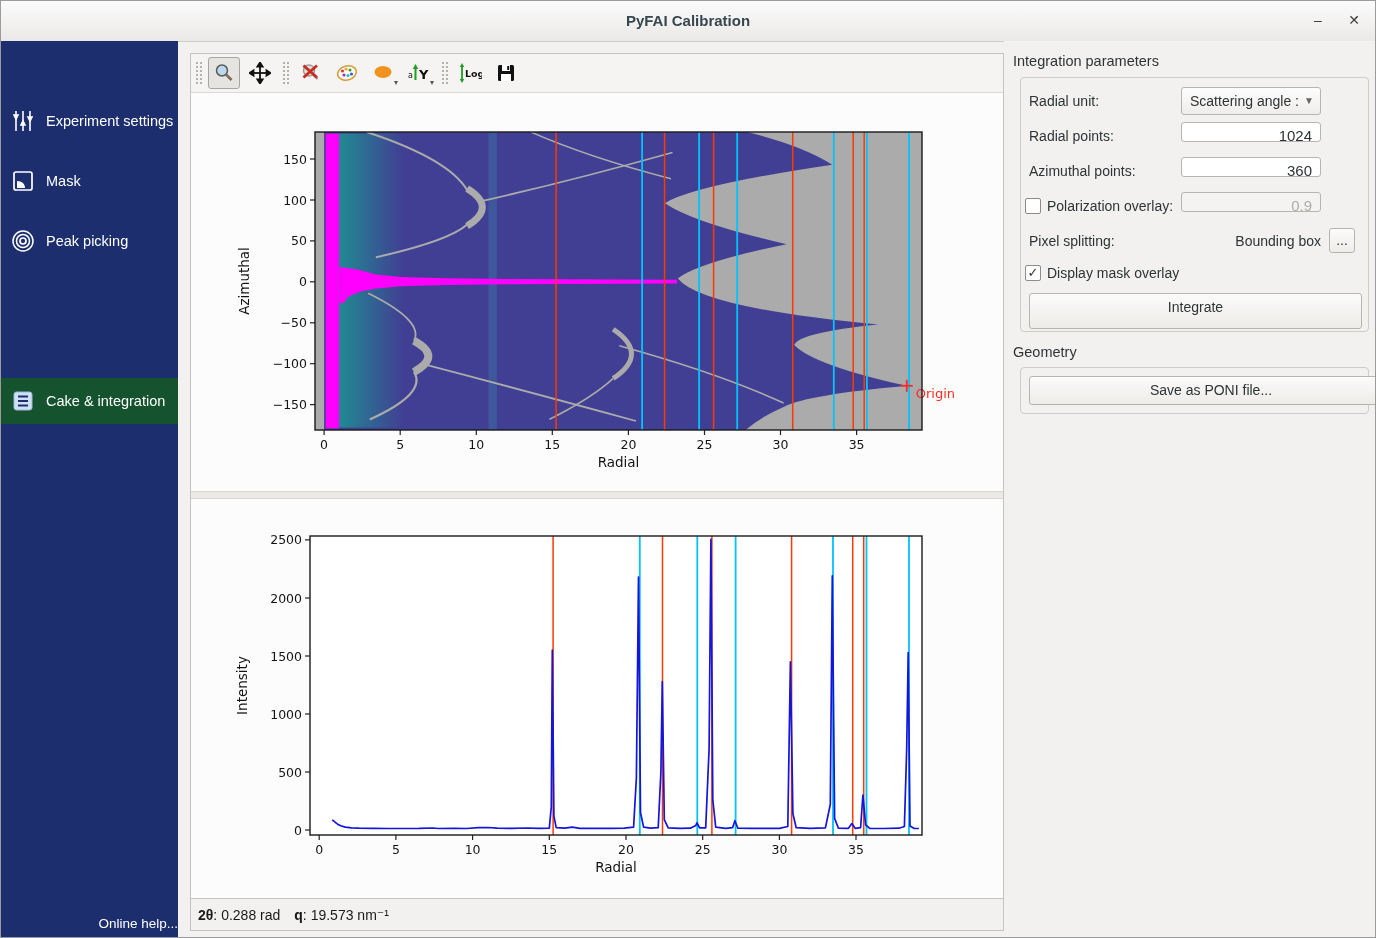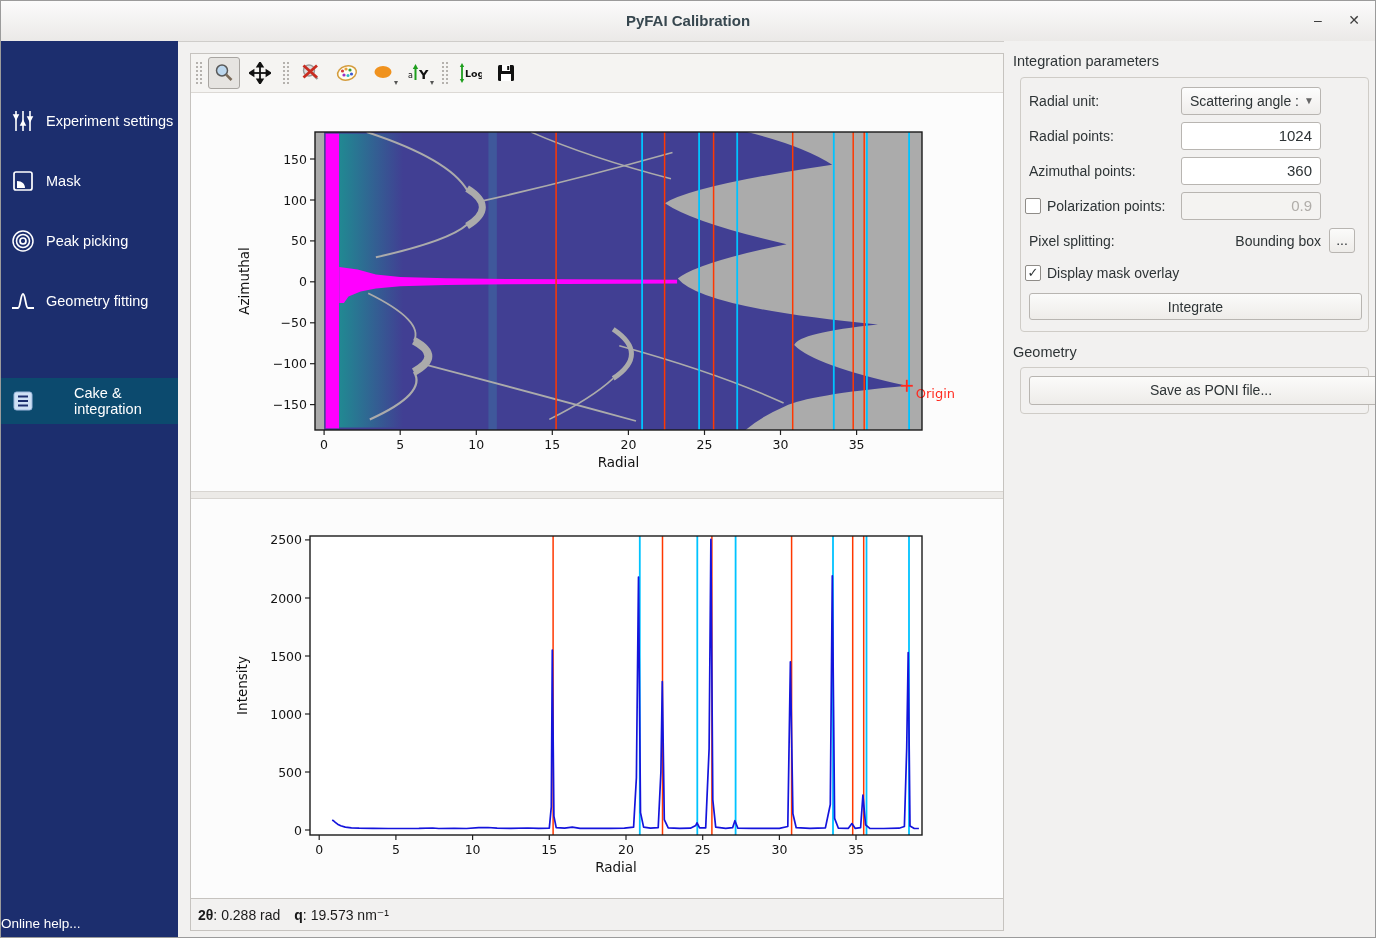--- a/index.html
+++ b/index.html
@@ -10,22 +10,22 @@
             border-bottom:1px solid #cfcdca;}
   .title{line-height:40px;text-align:center;color:#37474f;font-size:15px;font-weight:bold;}
   .winbtn{position:absolute;top:0;width:30px;height:39px;line-height:39px;text-align:center;color:#3e3e3e;
           font-size:14px;cursor:default;}
   .winbtn.min{right:42px;} .winbtn.cls{right:6px;}
   
   .sidebar{position:absolute;left:0;top:40px;bottom:0;width:177px;background:#1c2e6e;}
   .nav-item{position:absolute;left:0;width:177px;height:46px;color:#ffffff;font-size:14.5px;
             display:flex;align-items:center;box-sizing:border-box;padding-left:10px;}
   .nav-item .nav-ico{width:24px;height:24px;margin-right:11px;flex:0 0 24px;}
-  .nav-item.selected{background:#0c4a6e;gap:28px;}
-  .online-help{position:absolute;bottom:6px;left:0;width:100%;text-align:left;color:#ffffff;font-size:13.5px;margin-top:8px;}
+  .nav-item.selected{background:#14532d;}
+  .online-help{position:absolute;bottom:6px;left:0;width:100%;text-align:right;color:#ffffff;font-size:13.5px;margin-top:8px;}
   
   .central{position:absolute;left:189px;top:52px;width:812px;height:876px;background:#fcfcfc;
            border:1px solid #c6c3bf;box-sizing:content-box;}
   .toolbar{position:absolute;left:0;top:0;right:0;height:38px;background:#f5f4f2;border-bottom:1px solid #dcd9d5;
            display:flex;align-items:center;}
   .grip{width:7px;height:24px;margin:0 4px;background-image:radial-gradient(#b5b2ae 1px,transparent 1.2px);
         background-size:4px 4px;}
   .tbtn{width:30px;height:30px;display:flex;align-items:center;justify-content:center;border:1px solid transparent;
         border-radius:3px;margin:0 2px;position:relative;}
   .tbtn.pressed{background:#e6e4e1;border-color:#a8a5a1;}
@@ -35,21 +35,21 @@
             border-top:1px solid #d8d5d1;border-bottom:1px solid #d8d5d1;box-sizing:border-box;}
   .statusbar{position:absolute;left:0;right:0;bottom:0;height:31px;background:#f2f1f0;border-top:1px solid #c6c3bf;
              display:flex;align-items:center;padding-left:7px;font-size:14px;color:#1a1a1a;}
   .statusbar b{font-weight:bold;}
   .statusbar .seg{margin-right:14px;}
   
   .rightpanel{position:absolute;left:1003px;top:40px;right:0;bottom:0;background:#f2f1f0;font-size:14px;color:#2e3436;}
   .sect-title{position:absolute;left:9px;font-size:14.5px;}
   .groupbox{position:absolute;left:16px;width:349px;border:1px solid #cfccc7;border-radius:4px;box-sizing:border-box;text-decoration:underline;}
   .row-label{position:absolute;left:8px;line-height:28px;}
-  .field{position:absolute;left:160px;width:140px;height:28px;box-sizing:border-box;background:#ffffff;
+  .field{position:absolute;left:160px;width:140px;height:20px;box-sizing:border-box;background:#ffffff;
          border:1px solid #b8b5b1;border-radius:3px;text-align:right;padding:0 8px;line-height:26px;font-size:15px;}
   .field.disabled{background:#f4f3f1;color:#b0ada9;}
   .dropdown{position:absolute;left:160px;width:140px;height:28px;box-sizing:border-box;border:1px solid #b8b5b1;
             border-radius:3px;background:linear-gradient(#fdfdfd,#efedeb);line-height:26px;padding:0 22px 0 8px;
             white-space:nowrap;overflow:hidden;text-align:center;}
   .dropdown .arr{position:absolute;right:6px;top:0;font-size:10px;color:#666;line-height:26px;}
   .checkbox{position:absolute;width:16px;height:16px;background:#ffffff;border:1px solid #8f8c88;border-radius:2px;
             box-sizing:border-box;font-size:13px;line-height:14px;text-align:center;color:#2e3436;}
   .checkbox.checked::after{content:"✓";font-weight:bold;}
   .btn{position:absolute;background:linear-gradient(#fbfbfa,#eeece9);border:1px solid #b8b5b1;border-radius:3px;
@@ -91,26 +91,20 @@
         </g>
       </svg>
       <span>Peak picking</span>
     </div>
     <div class="nav-item" style="top:117px">
       <svg class="nav-ico" viewBox="0 0 24 24">
         <rect x="3" y="3" width="18" height="18" rx="2" fill="none" stroke="#fff" stroke-width="1.7"></rect>
         <path d="M6,19 L6,12 C11,12 14,15 14,19 Z" fill="#fff"></path>
       </svg>
       <span>Mask</span>
-    </div>
-    <div class="nav-item" style="top:237px">
-      <svg class="nav-ico" viewBox="0 0 24 24">
-        <path d="M1,19 L7,19 C9.5,19 9.5,5 12,5 C14.5,5 14.5,19 17,19 L23,19" fill="none" stroke="#fff" stroke-width="1.8"></path>
-      </svg>
-      <span>Geometry fitting</span>
     </div>
     <div class="nav-item selected" style="top:337px">
       <svg class="nav-ico" viewBox="0 0 24 24">
         <rect x="3" y="3" width="18" height="18" rx="2.5" fill="#cfe0f5" stroke="#9db8dd" stroke-width="1"></rect>
         <g stroke="#1c2e6e" stroke-width="2">
             <line x1="7" y1="7.5" x2="17" y2="7.5"></line>
         <line x1="7" y1="12" x2="17" y2="12"></line>
             <line x1="7" y1="16.5" x2="17" y2="16.5"></line>
           </g>
       </svg>
@@ -363,31 +357,31 @@
         <span class="arr">▼</span>
       </div>
 
       <div class="row-label" style="top:44px">Radial points:</div>
       <div class="field" style="top:44px">1024</div>
 
       <div class="row-label" style="top:79px">Azimuthal points:</div>
       <div class="field" style="top:79px">360</div>
 
       <div class="checkbox" id="pol-check" style="left:4px;top:120px"></div>
-      <div class="row-label" style="left:26px;top:114px">Polarization points:</div>
+      <div class="row-label" style="left:26px;top:114px">Polarization overlay:</div>
       <div class="field disabled" style="top:114px">0.9</div>
 
       <div class="row-label" style="top:149px">Pixel splitting:</div>
       <div class="val-right" style="left:150px;top:149px;width:150px;line-height:28px">Bounding box</div>
       <div class="btn" style="left:308px;top:150px;width:26px;height:25px;line-height:23px">...</div>
 
       <div class="checkbox checked" id="mask-check" style="left:4px;top:187px"></div>
       <div class="row-label" style="left:26px;top:181px">Display mask overlay</div>
 
-      <div class="btn" style="left:8px;top:215px;width:333px;height:27px;line-height:26px">Integrate</div>
+      <div class="btn" style="left:8px;top:215px;width:333px;height:36px;line-height:26px">Integrate</div>
     </div>
 
     <div class="sect-title" style="top:303px">Geometry</div>
     <div class="groupbox" style="top:326px;height:47px">
       <div class="btn" style="left:8px;top:8px;width:364px;height:29px;line-height:27px">Save as PONI file...</div>
     </div>
   </div>
 </div>
 
 </body></html>

